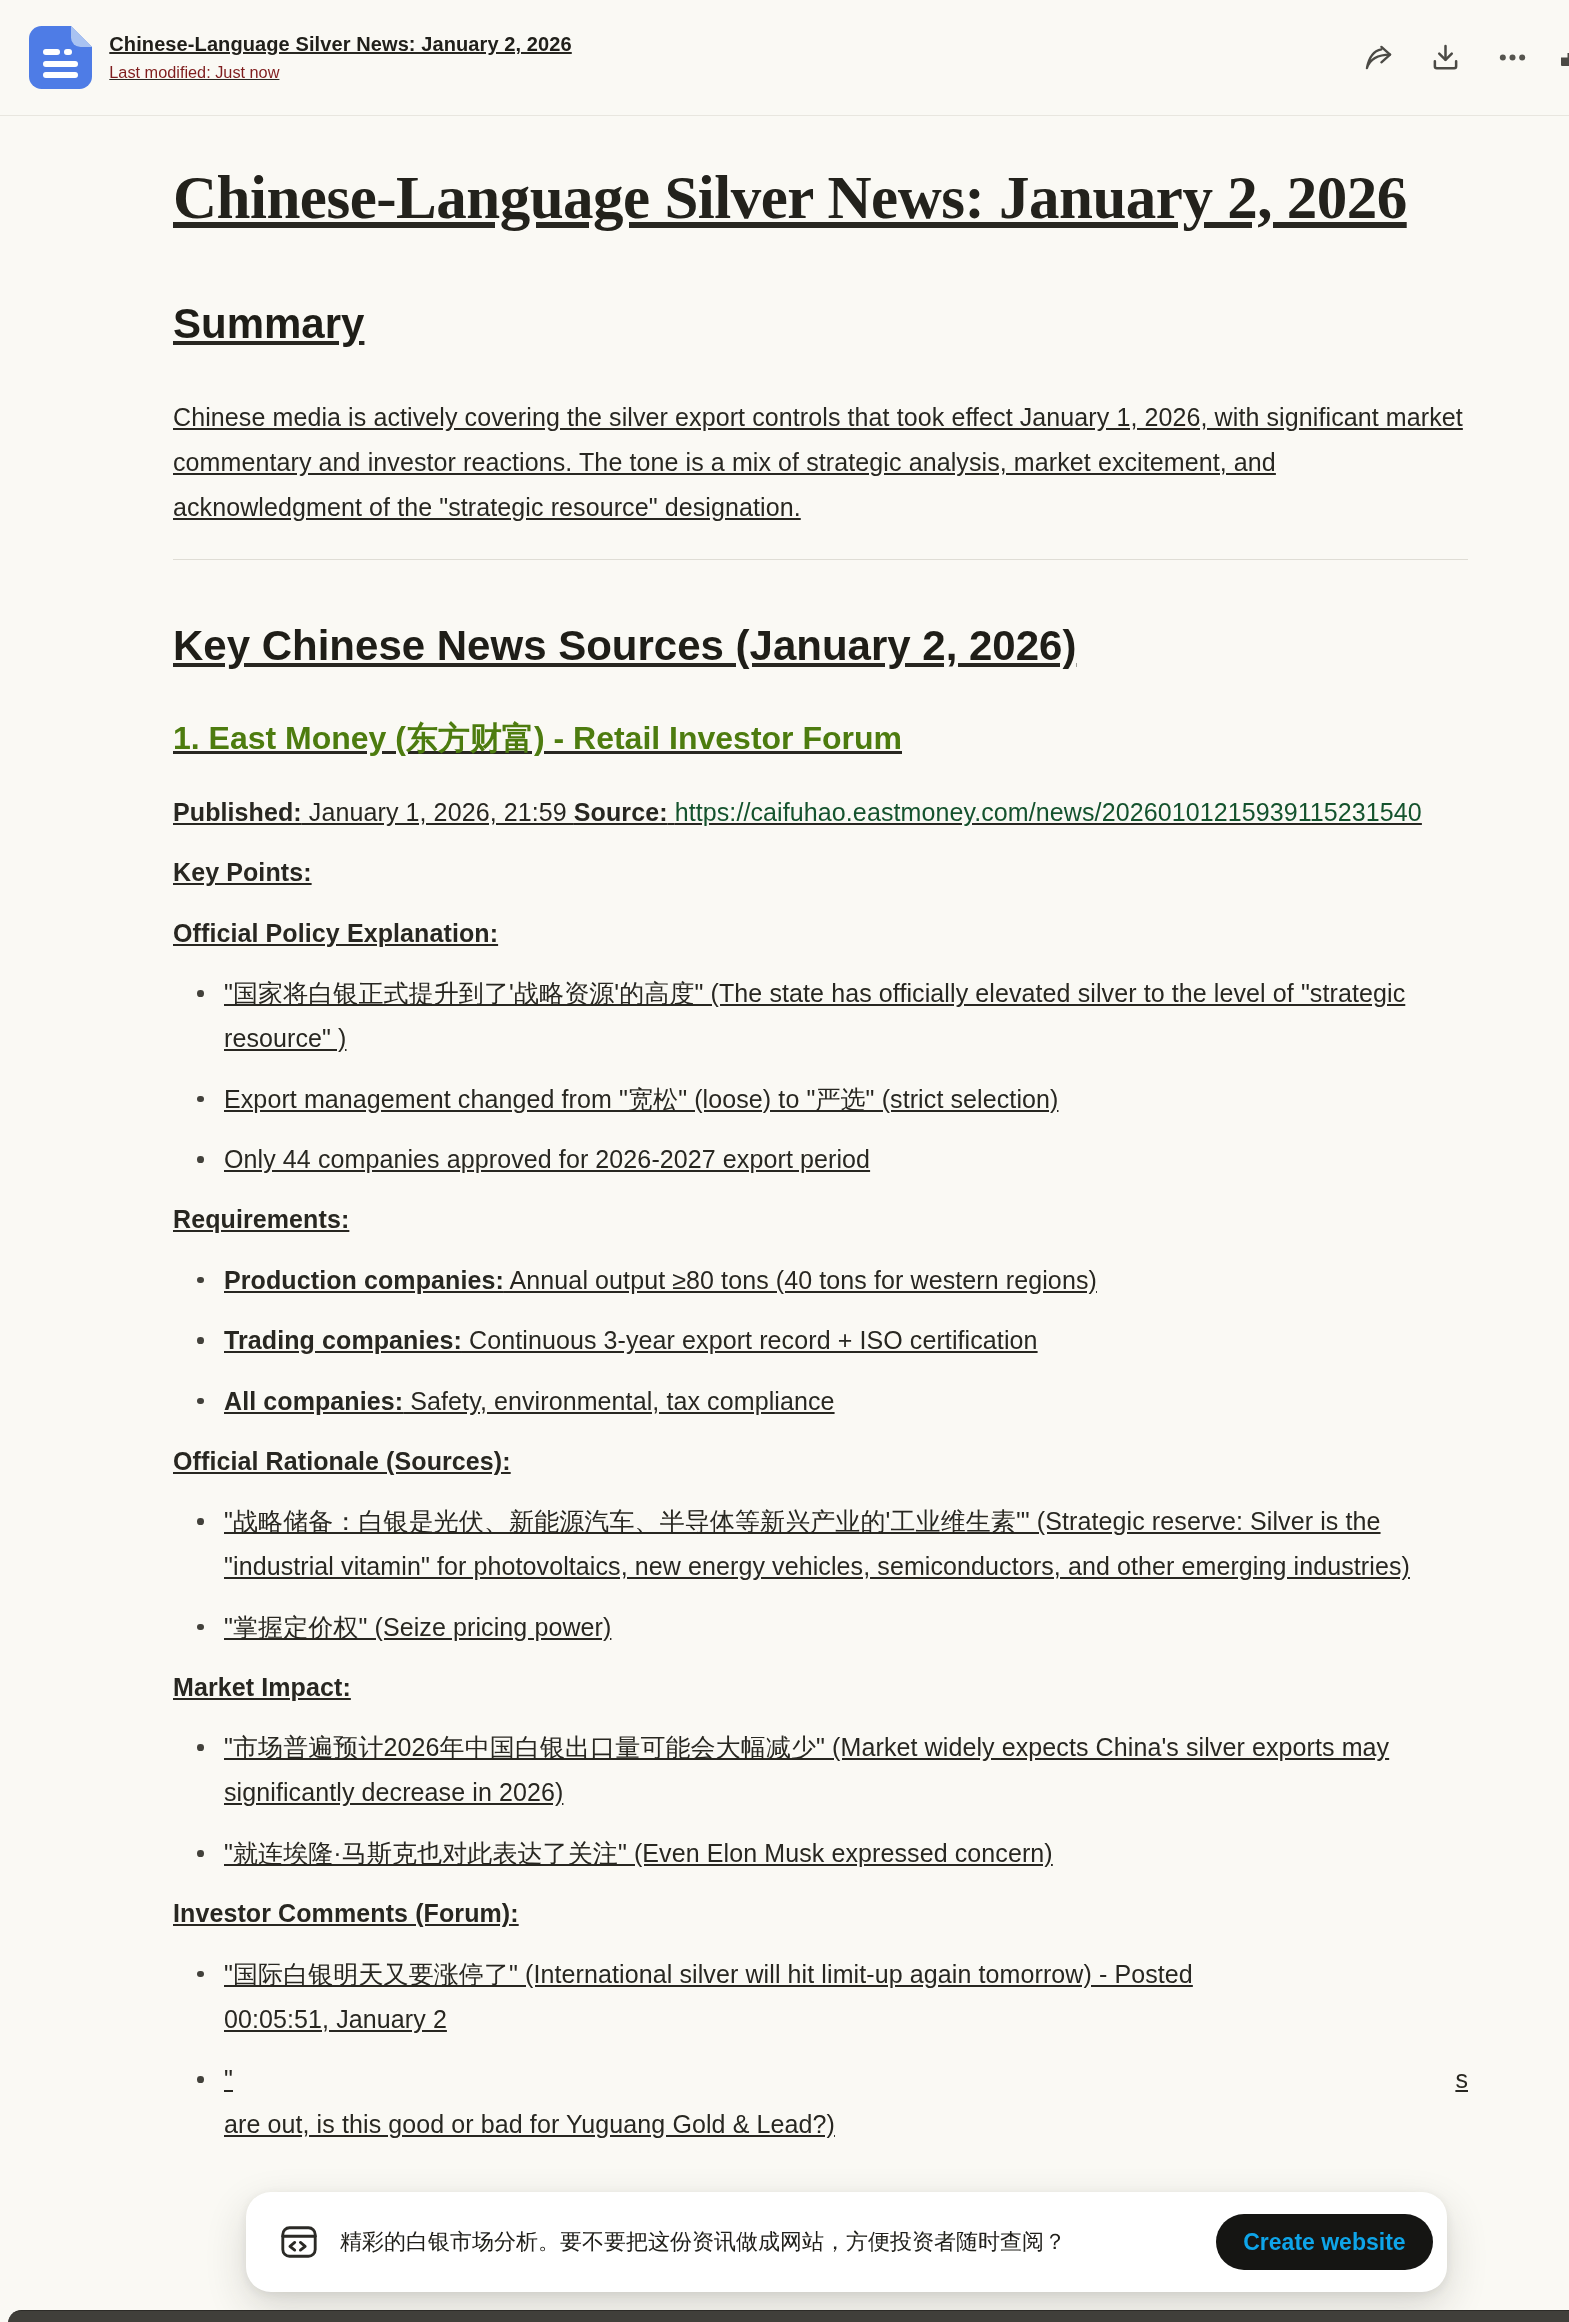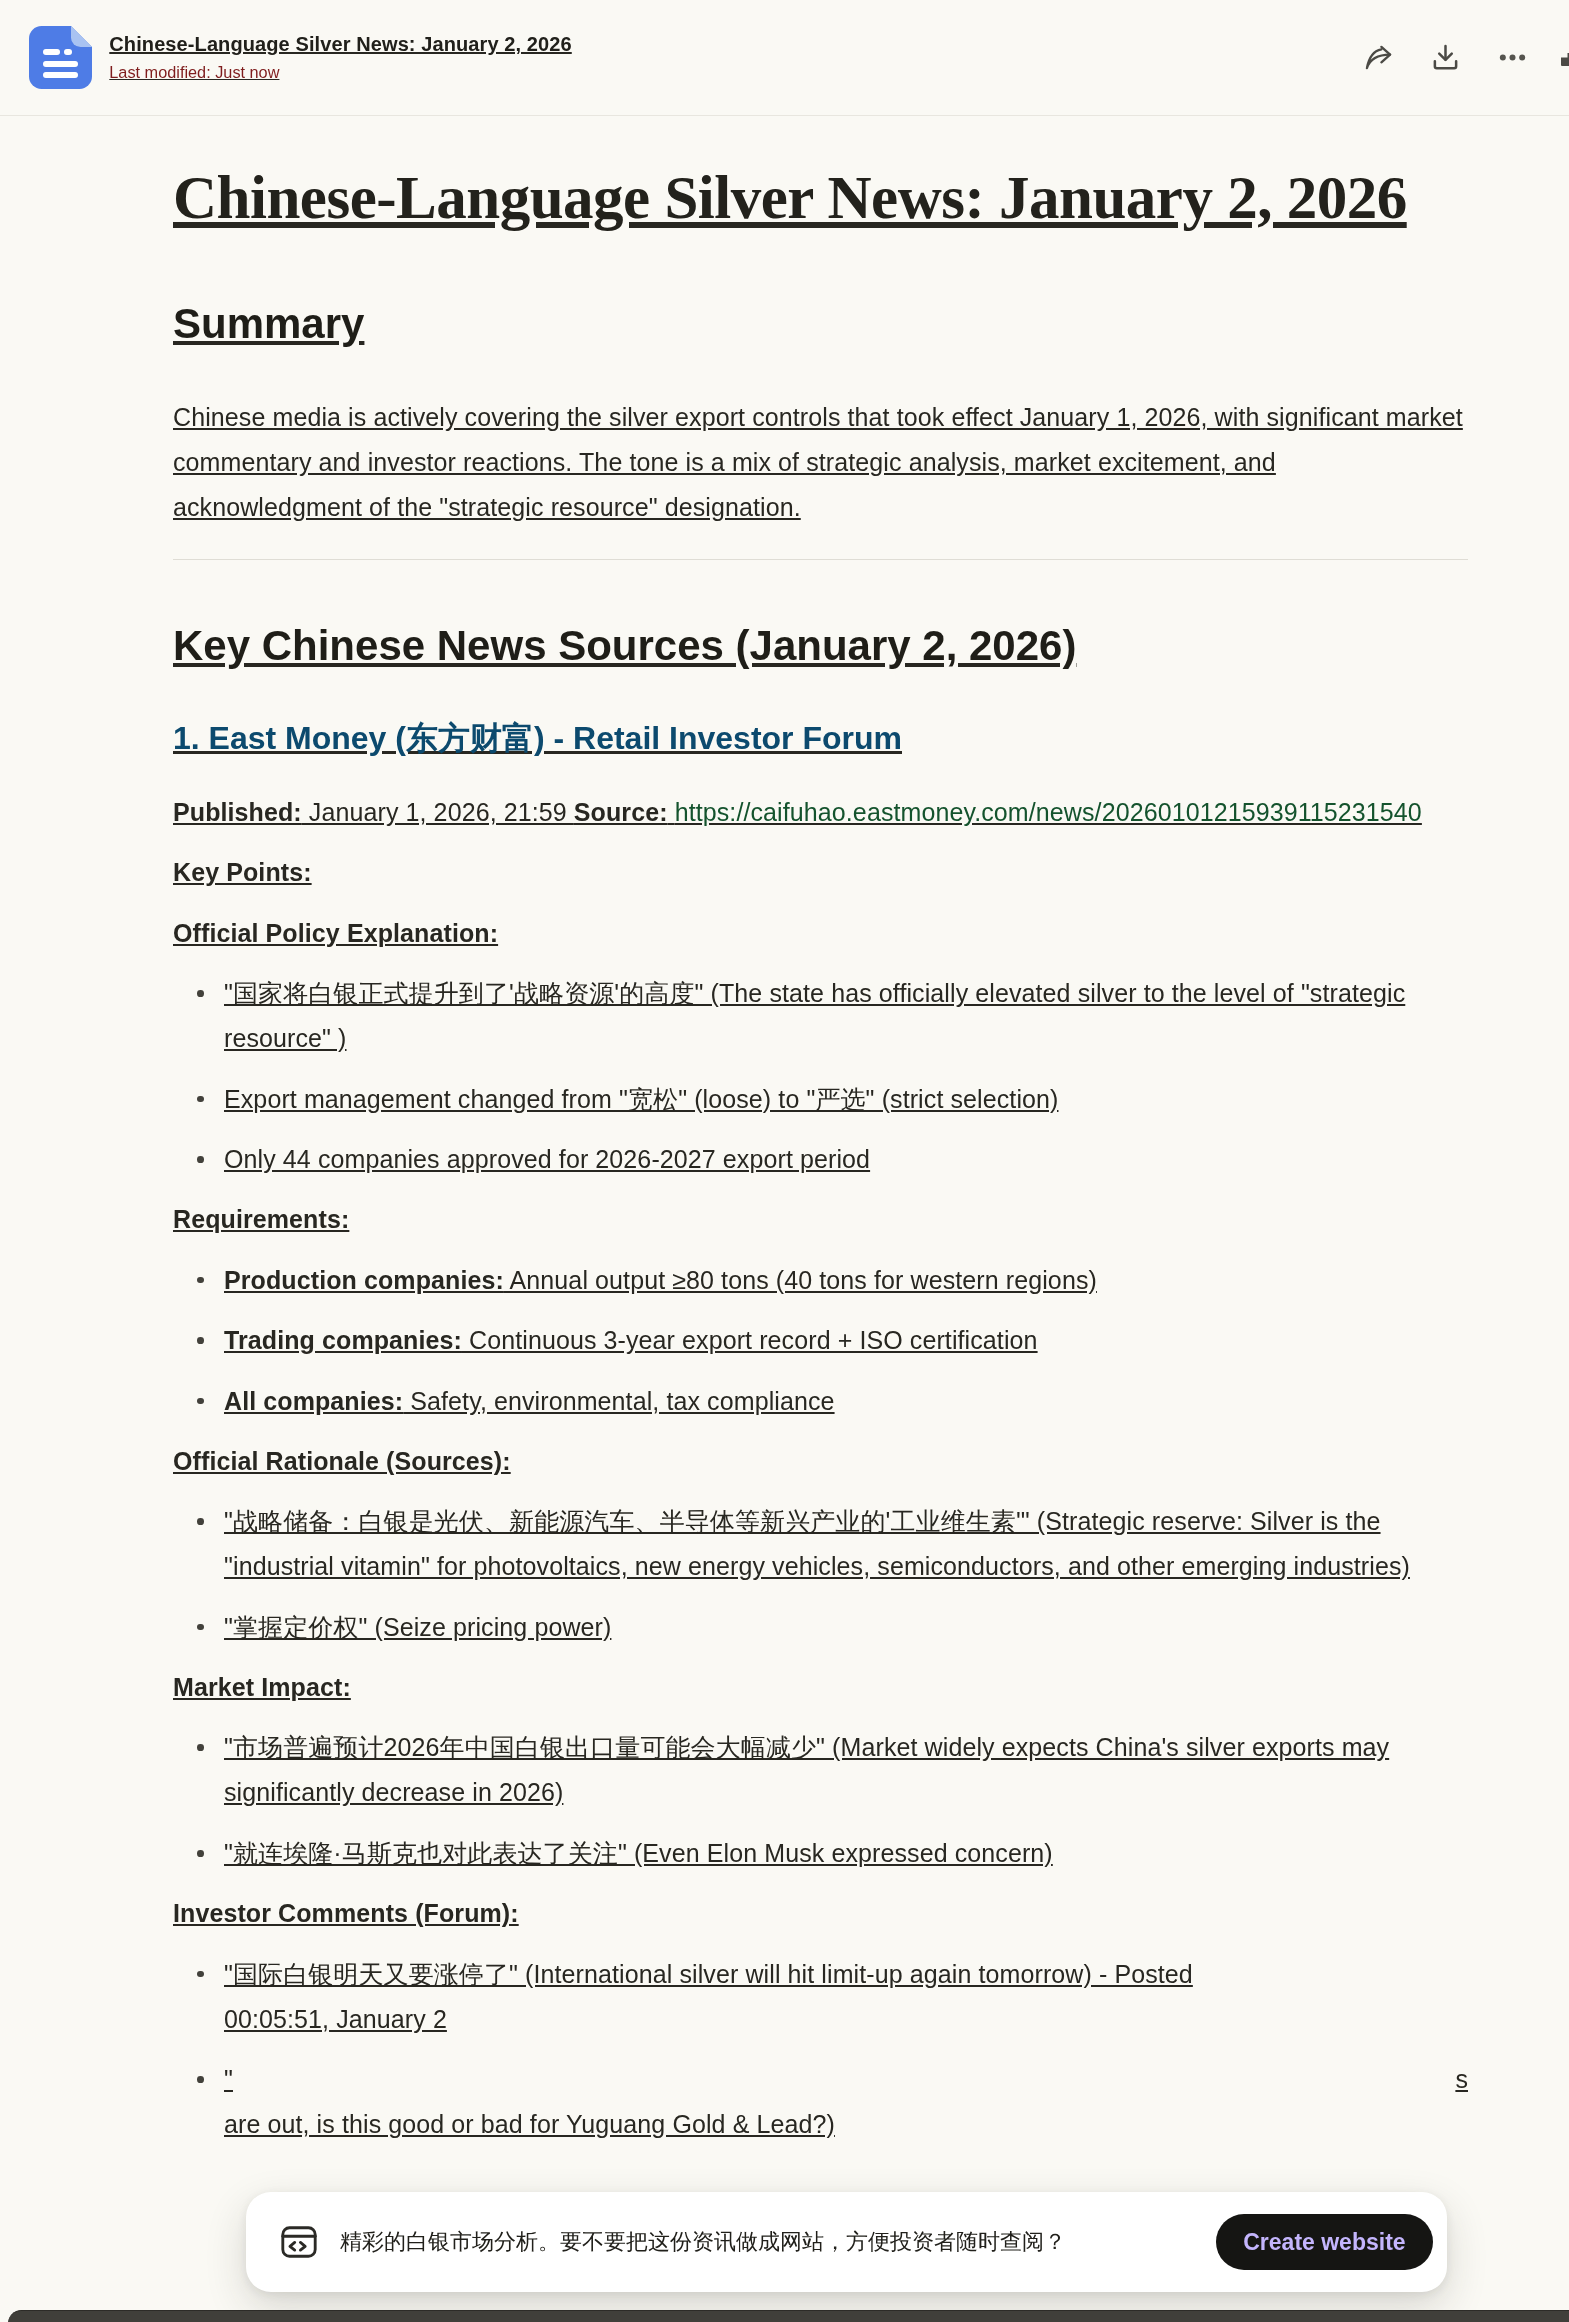--- a/index.html
+++ b/index.html
@@ -46,21 +46,21 @@
   }
   
   .doc { padding:40px 102px 0 173px; }
   .doc h1 {
     font-family:"Liberation Serif", "DejaVu Serif", serif;
     font-size:61px; line-height:83px; font-weight:700; color:#23221c;
     letter-spacing:-0.5px; margin-bottom:60px;
   }
   .doc h2 { font-size:42px; line-height:50px; font-weight:700; color:#1f1e18; margin-bottom:46px; }
   .doc h2.sources { margin-bottom:48px; }
-  .doc h3 { font-size:32px; line-height:38px; font-weight:700; color:#0c4a6e; margin-bottom:33px; }
+  .doc h3 { font-size:32px; line-height:38px; font-weight:700; color:#4d7c0f; margin-bottom:33px; }
   .doc p, .doc li { font-size:25px; line-height:45px; letter-spacing:0.1px; color:#282721; }
   .doc p { margin-bottom:15.4px; }
   .doc .label { font-weight:700; }
   .doc b { font-weight:700; }
   .doc a { color:#14532d; text-decoration:none; word-break:break-all; }
   .doc hr { border:none; border-top:1px solid #dfddd5; margin:29px 0 61px 0; }
   .doc ul { list-style:none; margin-bottom:15.4px; }
   .doc li { position:relative; padding-left:51px; margin-bottom:15.4px; }
   .doc li::before {
     content:""; position:absolute; left:24px; top:19px; width:6.7px; height:6.7px;
@@ -70,21 +70,21 @@
   .obscured .split { display:flex; justify-content:space-between; }
   
   .toast {
     position:absolute; left:246px; top:2192px; width:1201px; height:100px;
     background:#ffffff; border-radius:25px; z-index:7;
     box-shadow:0 15.4px 42px rgba(40,38,30,.16), 0 2.9px 9.6px rgba(40,38,30,.08);
     display:flex; align-items:center; padding:0 14.4px 0 33px; gap:21px;
   }
   .toast-msg { font-size:22px; color:#21201b; flex:1; white-space:nowrap; }
   .toast-btn {
-    background:#151513; color:#c4b5fd; font-size:23px; font-weight:700;
+    background:#151513; color:#0ea5e9; font-size:23px; font-weight:700;
     font-family:"Liberation Sans", sans-serif;
     border:none; border-radius:31px; padding:14.4px 27px; cursor:pointer; white-space:nowrap;
   }
   
   .bottom-band {
     position:absolute; left:7.7px; right:-3.8px; top:2310px; height:17.3px;
     background:#403f3a; border-top:1.9px solid #2c2b27; border-radius:13.4px 0 0 0; z-index:8;
   }
 </style>
 </head>

